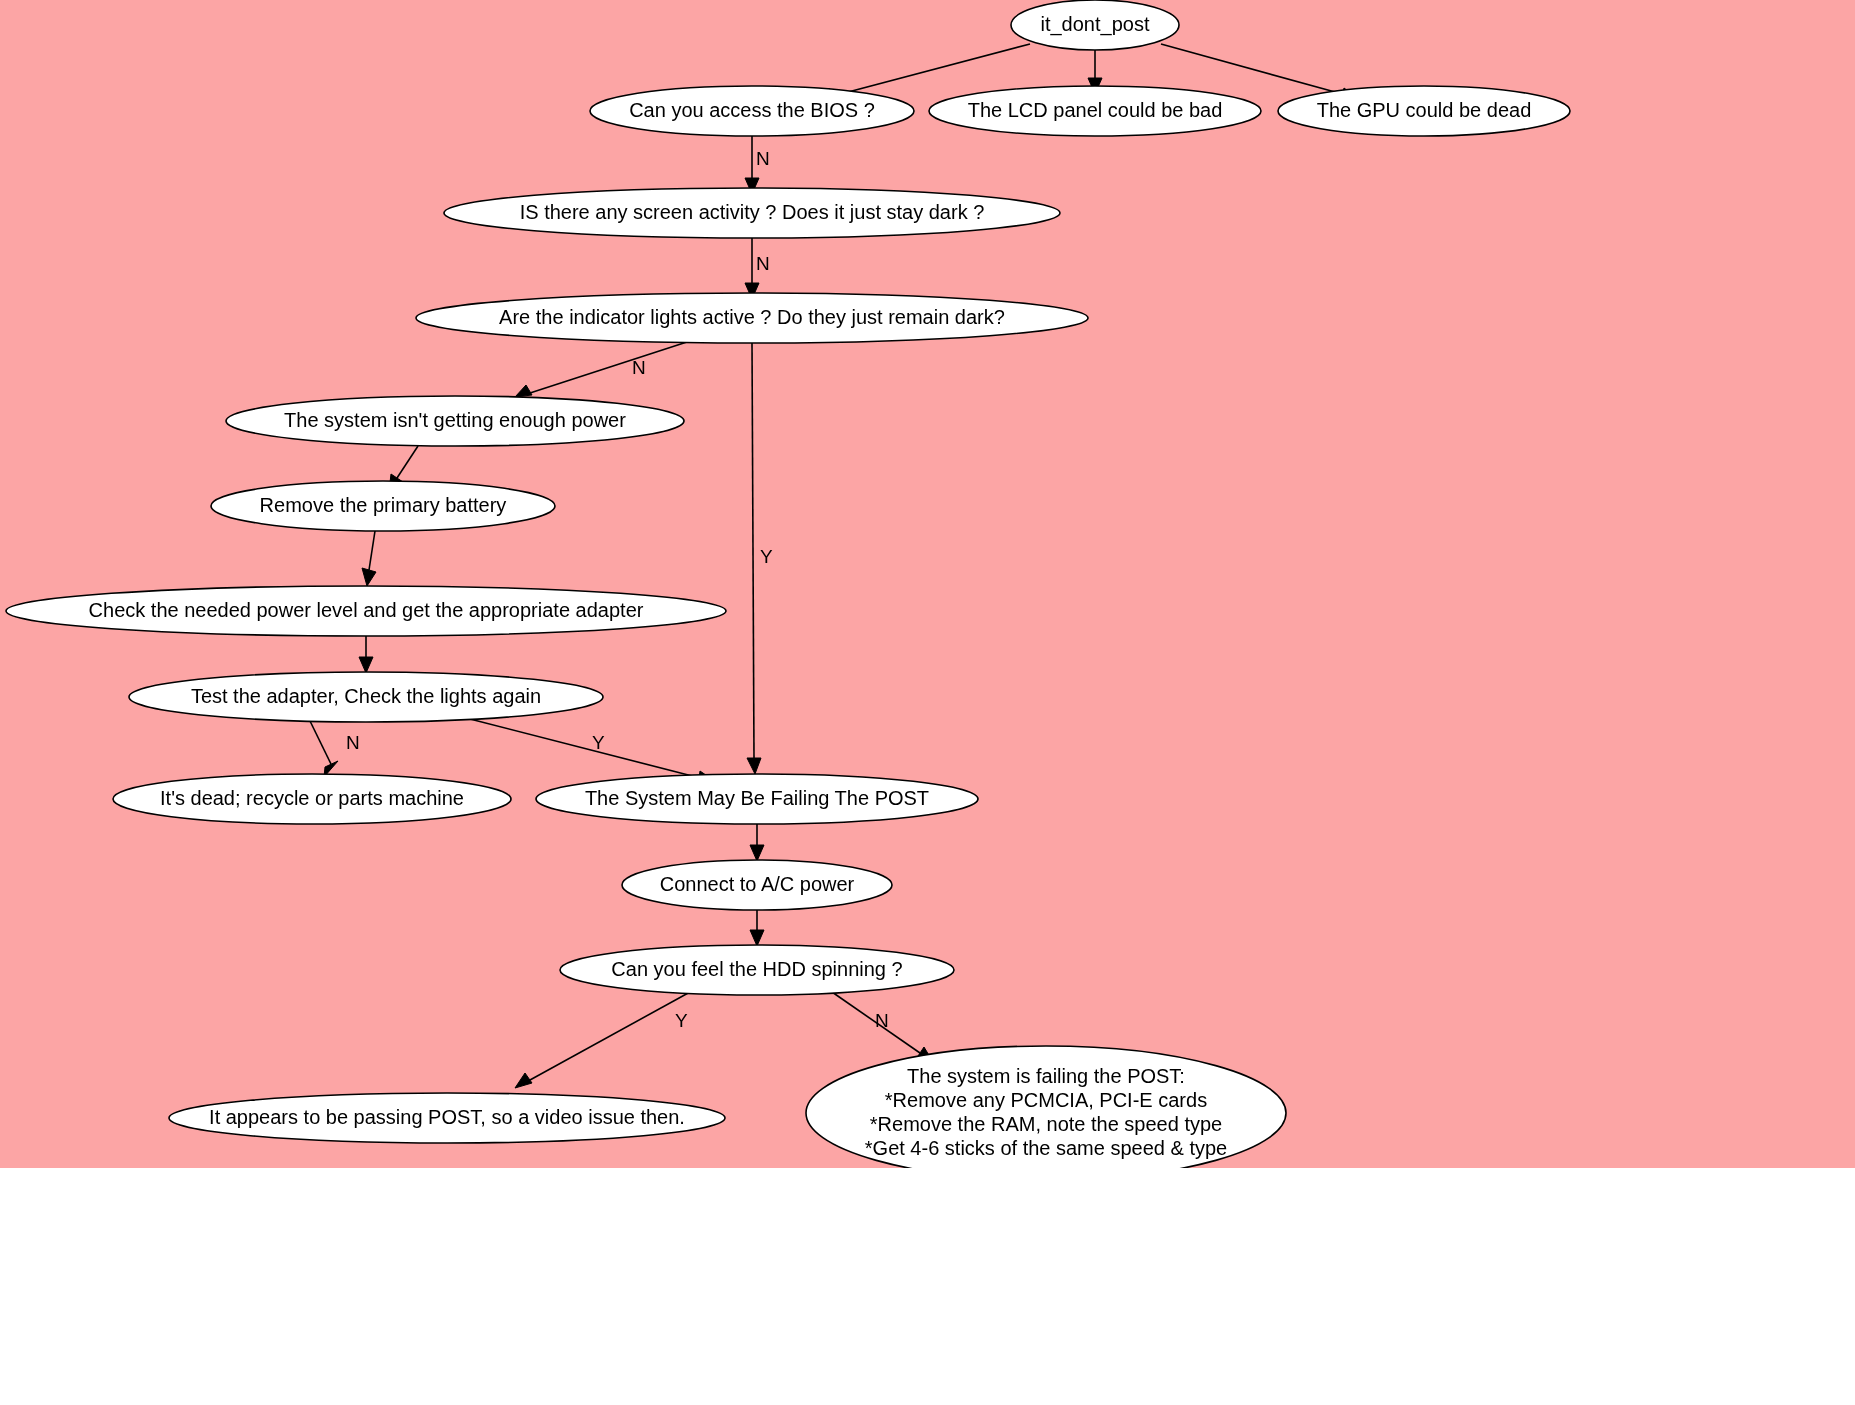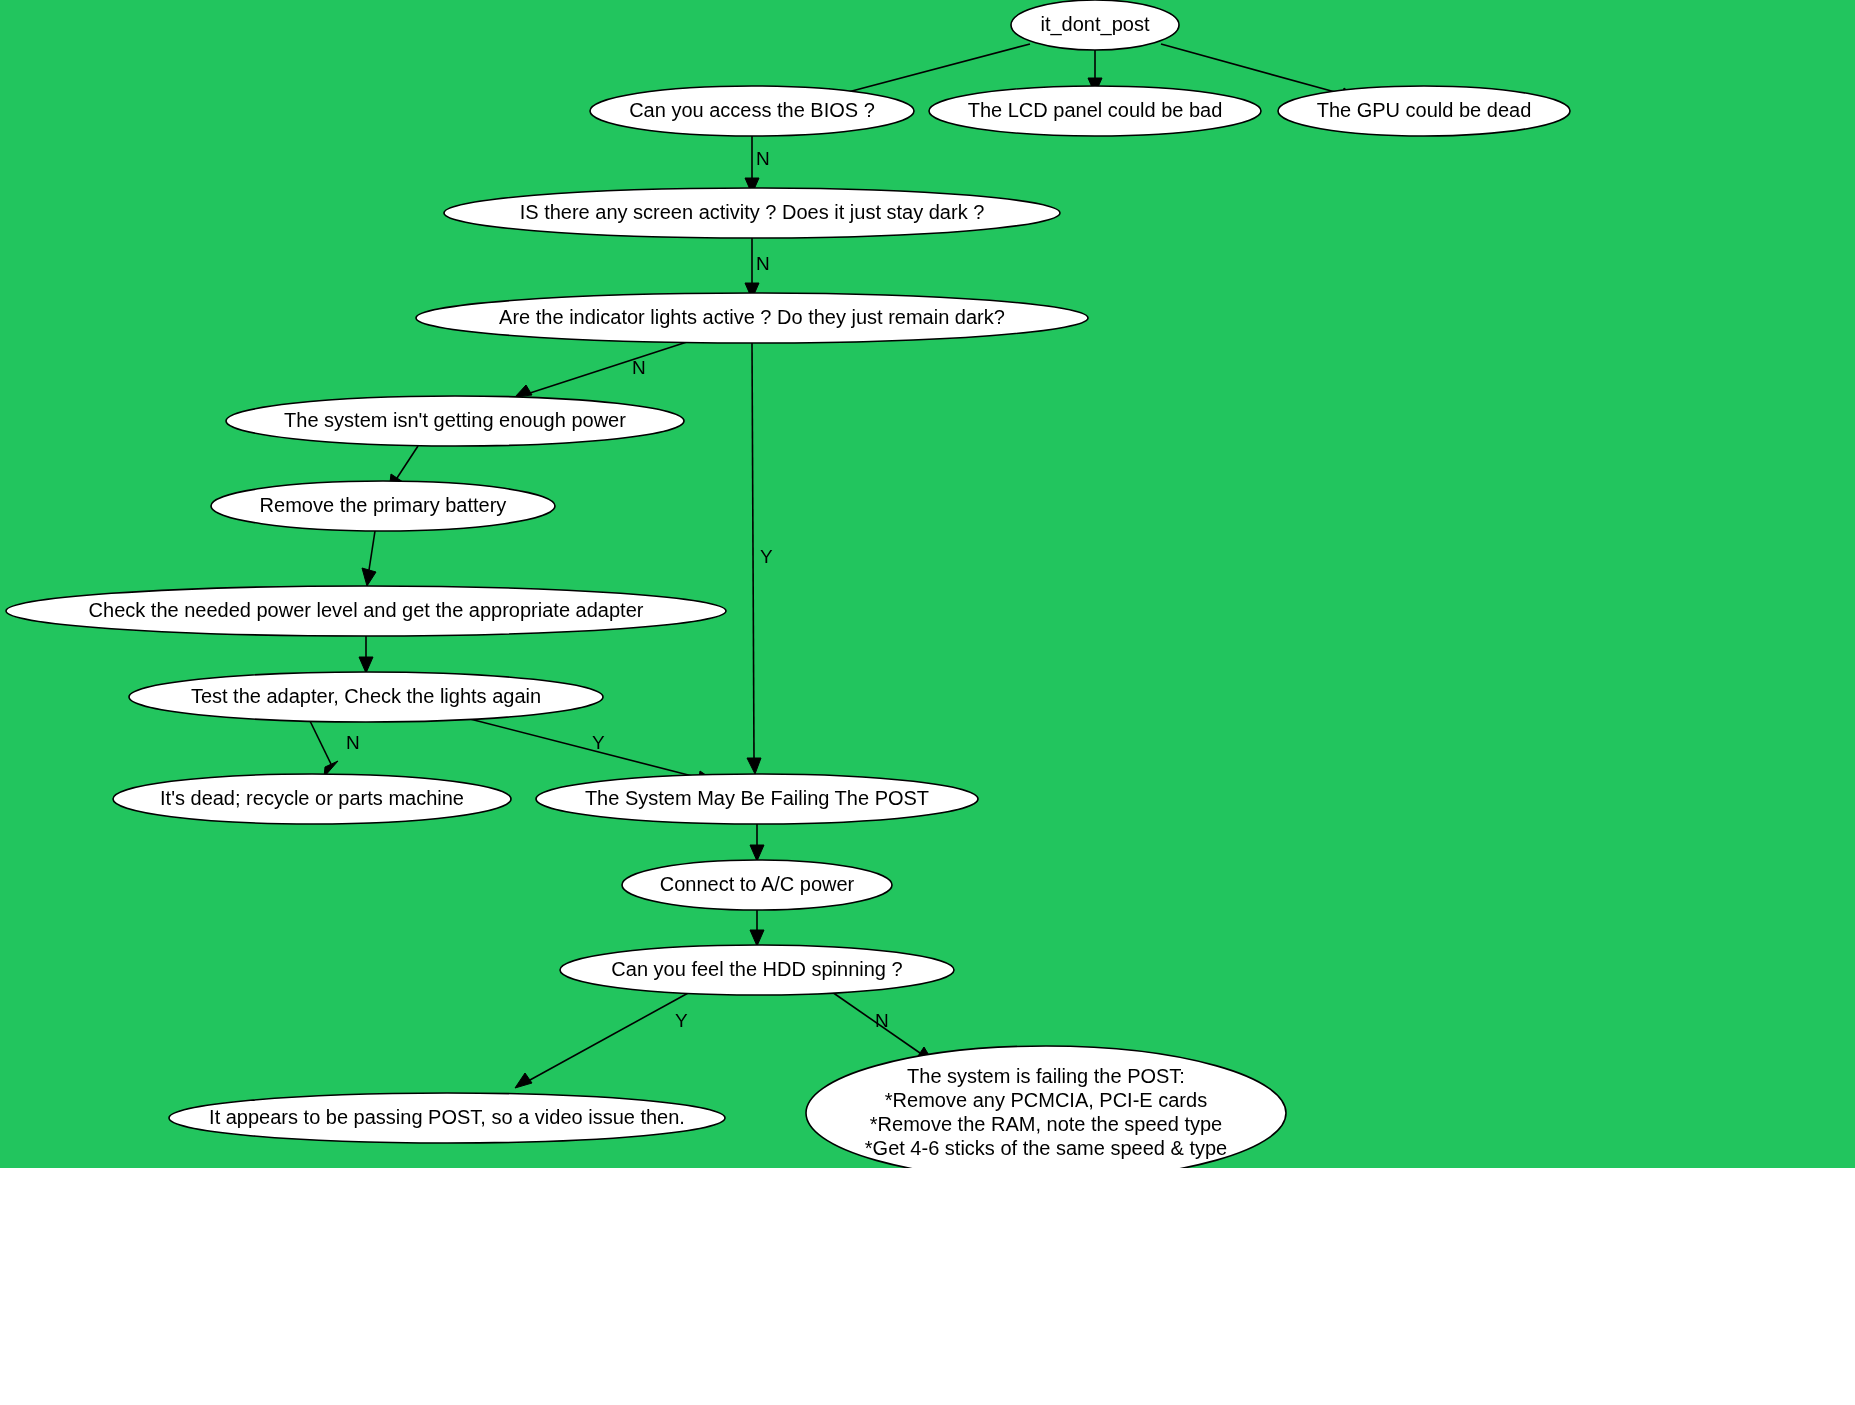--- a/index.html
+++ b/index.html
@@ -4,21 +4,21 @@
 <style>
   html, body {
     margin: 0;
     padding: 0;
     background: #ffffff;
   }
   #canvas-wrap {
     position: relative;
     width: 1855px;
     height: 1168px;
-    background: #22c55e;
+    background: #fca5a5;
     overflow: hidden;
   }
   svg#graph {
     display: block;
     width: 1855px;
     height: 1405px;
     font-family: "Liberation Sans", sans-serif;
   }
   .node-ellipse {
     fill: #ffffff;

